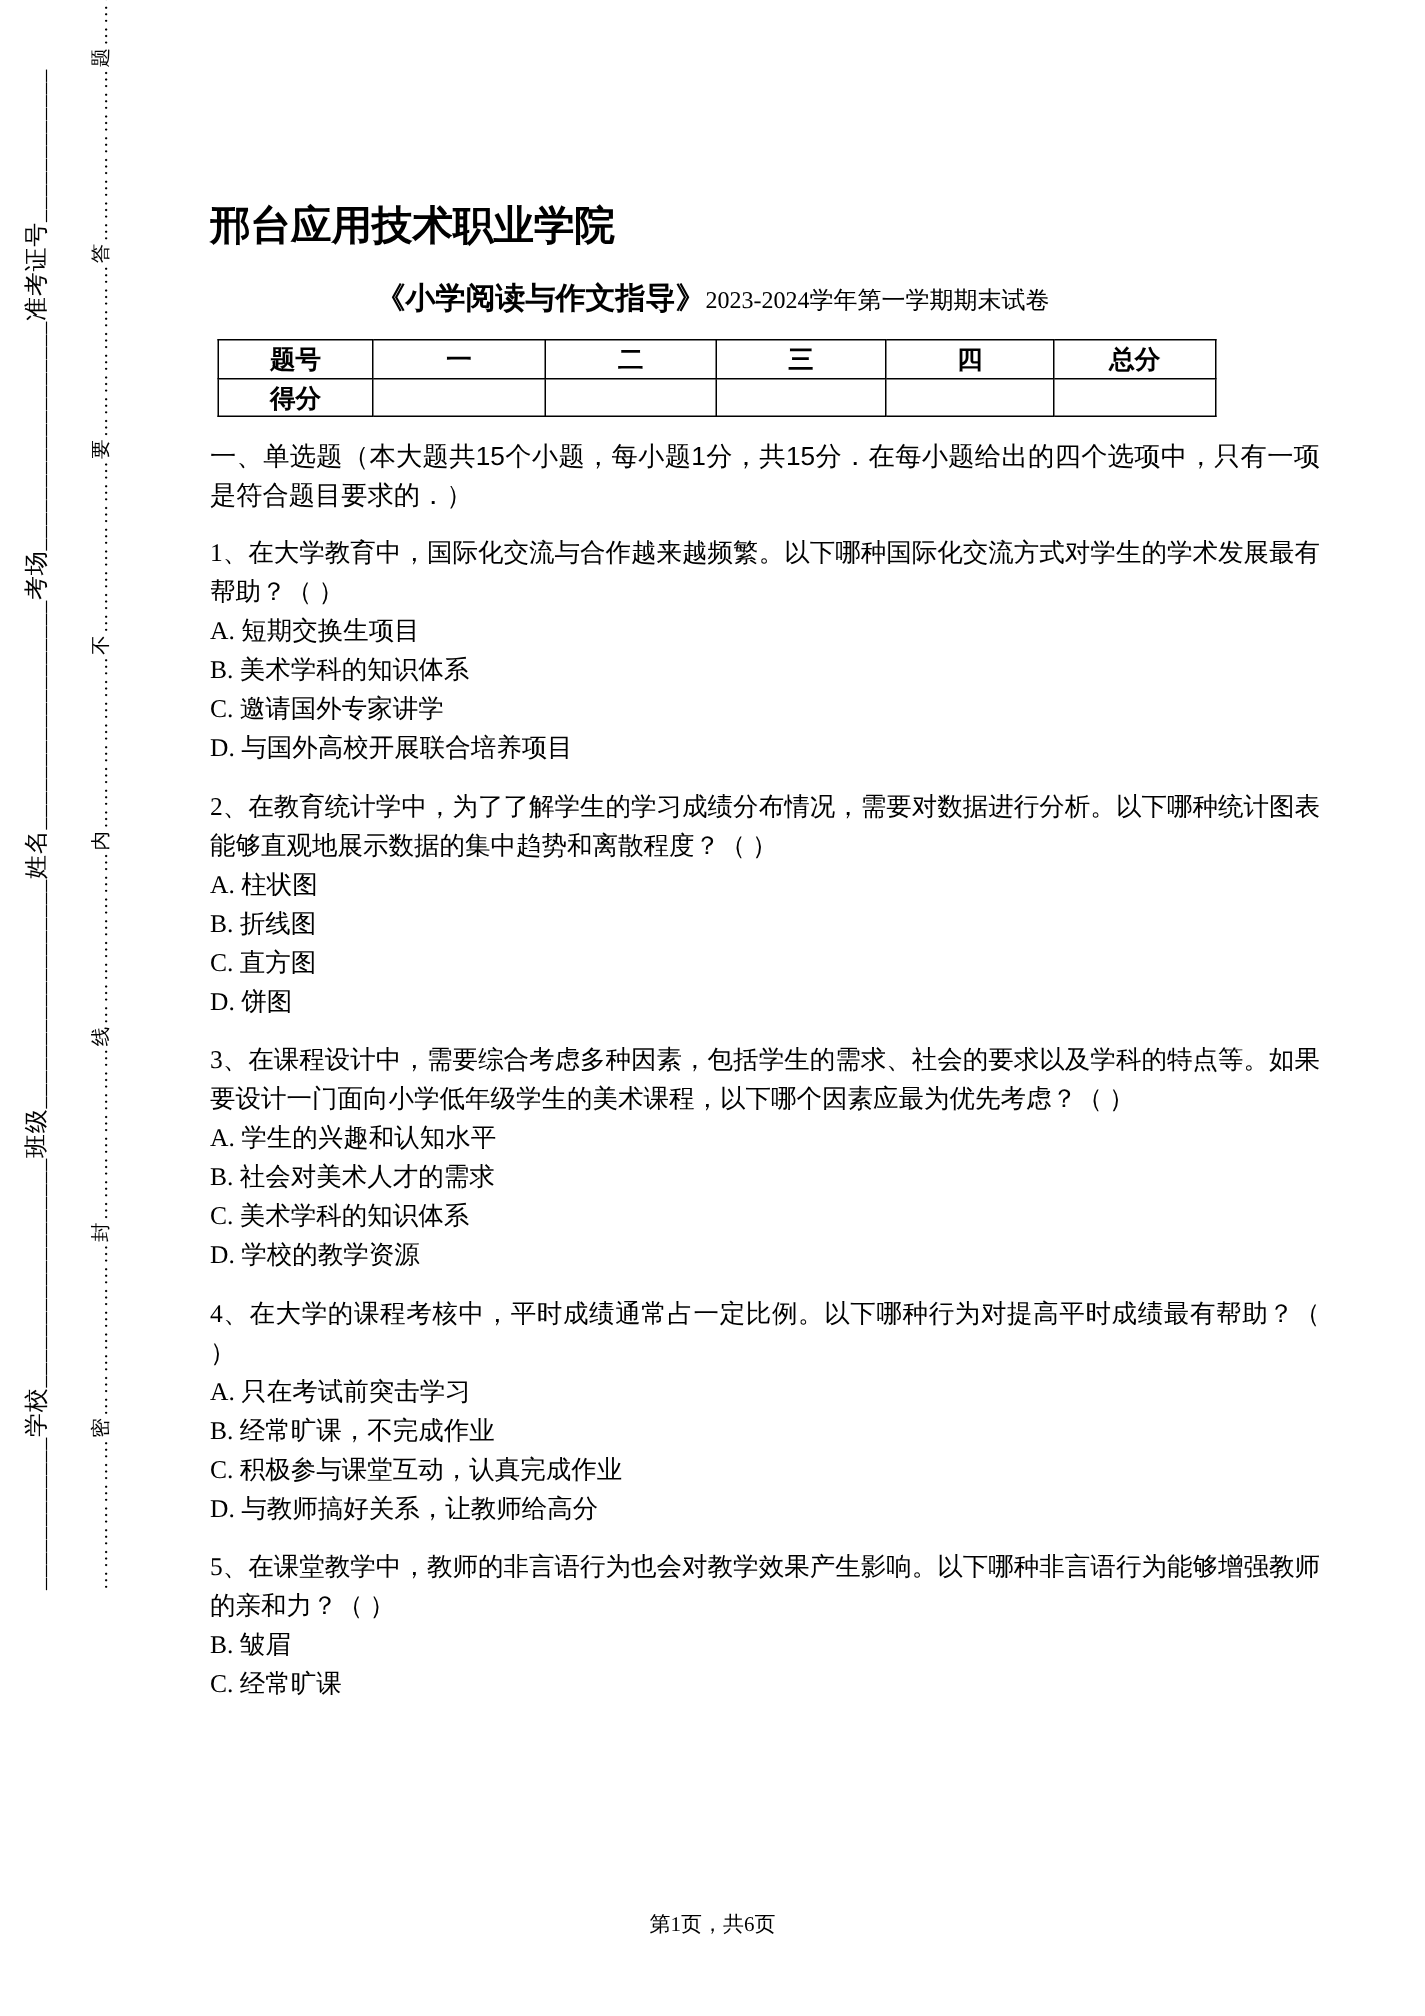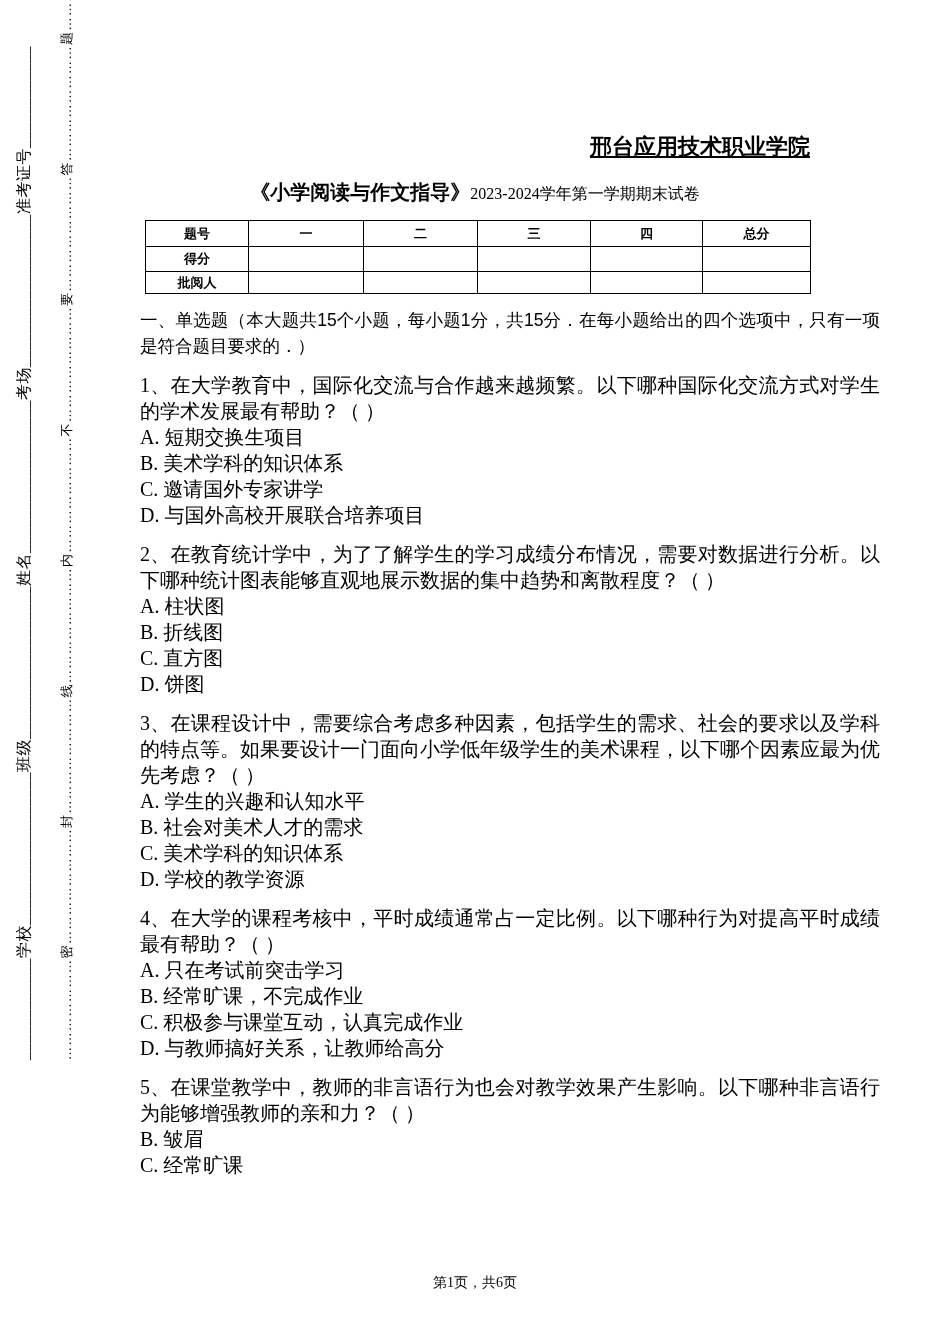--- a/index.html
+++ b/index.html
@@ -39,25 +39,24 @@
 
   .content {
     position: absolute;
     left: 140px;
     top: 118px;
     width: 740px;
   }
   .school-title {
     width: 670px;
     margin: 14px 0 0 0;
-    text-align: right;
+    text-align: left;
     font-family: "Liberation Sans", "DejaVu Sans", sans-serif;
-    font-size: 22px;
+    font-size: 27px;
     font-weight: bold;
-    text-decoration: underline;
   }
   .subtitle {
     width: 670px;
     margin-top: 17px;
     text-align: center;
     font-size: 16px;
   }
   .subtitle .book {
     font-family: "Liberation Sans", "DejaVu Sans", sans-serif;
     font-weight: bold;
@@ -66,38 +65,38 @@
 
   table.score-table {
     border-collapse: collapse;
     margin: 14px 0 0 5px;
     table-layout: fixed;
   }
   .score-table th, .score-table td {
     border: 1.5px solid #000;
     text-align: center;
     vertical-align: middle;
-    font-size: 13px;
+    font-size: 17px;
     padding: 0;
   }
   .score-table th { font-weight: bold; }
   .score-table tr.r-head  { height: 26px; }
   .score-table tr.r-score { height: 25px; }
   .score-table tr.r-grade { height: 22px; }
 
   .section-heading {
     margin-top: 13px;
     font-family: "Liberation Sans", "DejaVu Sans", sans-serif;
     font-weight: normal;
     font-size: 17.5px;
     line-height: 26px;
     text-align: justify;
   }
 
-  .question { margin-top: 13px; font-size: 20px; line-height: 26px; }
+  .question { margin-top: 13px; font-size: 17px; line-height: 26px; }
   .question p { margin: 0; }
   .question .stem { text-align: justify; }
 
   .footer {
     position: absolute;
     left: 0;
     top: 1274px;
     width: 950px;
     text-align: center;
     font-size: 14px;
@@ -132,28 +131,20 @@
           <tr class="r-head">
         <th>题号</th>
         <th>一</th>
         <th>二</th>
         <th>三</th>
         <th>四</th>
         <th>总分</th>
       </tr>
       <tr class="r-score">
         <th>得分</th>
-        <td></td>
-        <td></td>
-        <td></td>
-        <td></td>
-        <td></td>
-      </tr>
-      <tr class="r-grade">
-        <th>批阅人</th>
         <td></td>
         <td></td>
         <td></td>
         <td></td>
         <td></td>
       </tr>
     </tbody>
       </table>
 
     <div class="section-heading">一、单选题（本大题共15个小题，每小题1分，共15分．在每小题给出的四个选项中，只有一项是符合题目要求的．）</div>

